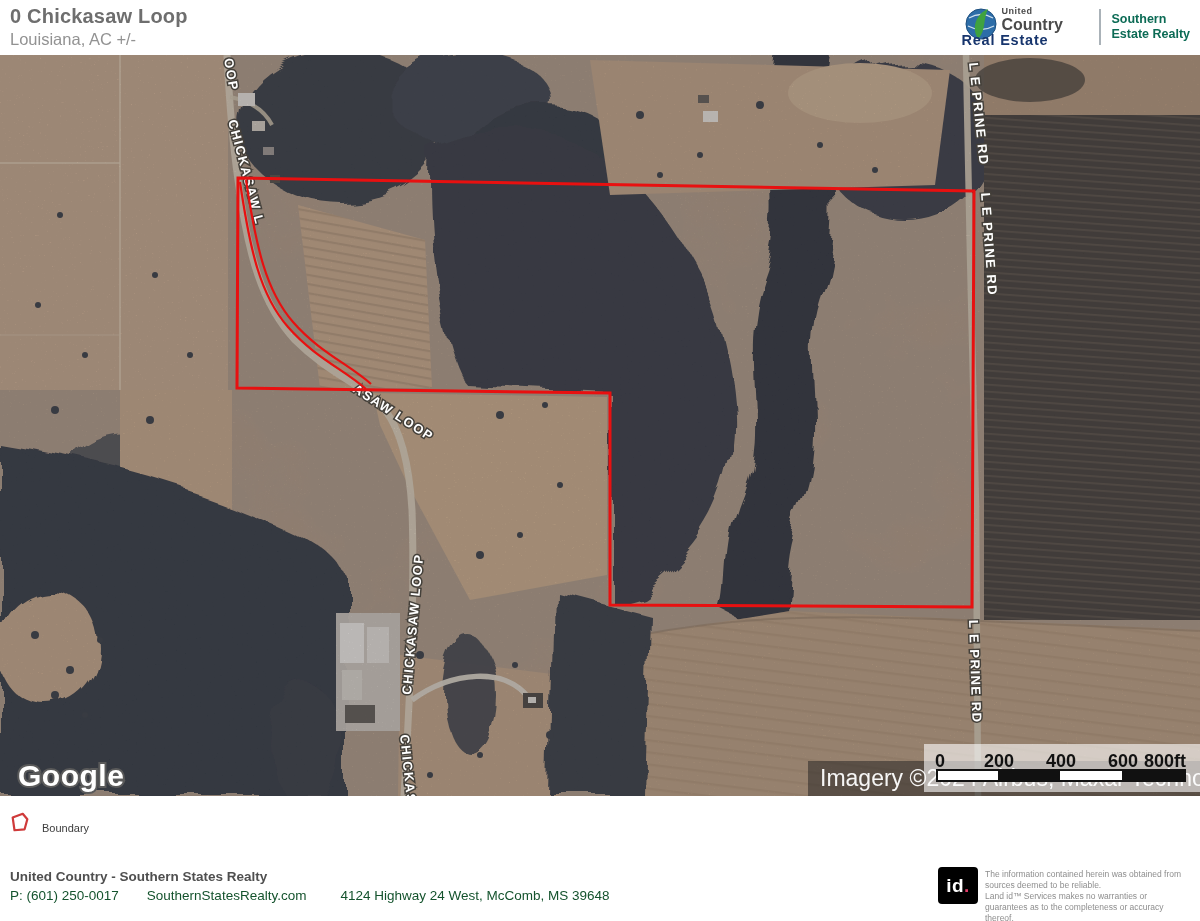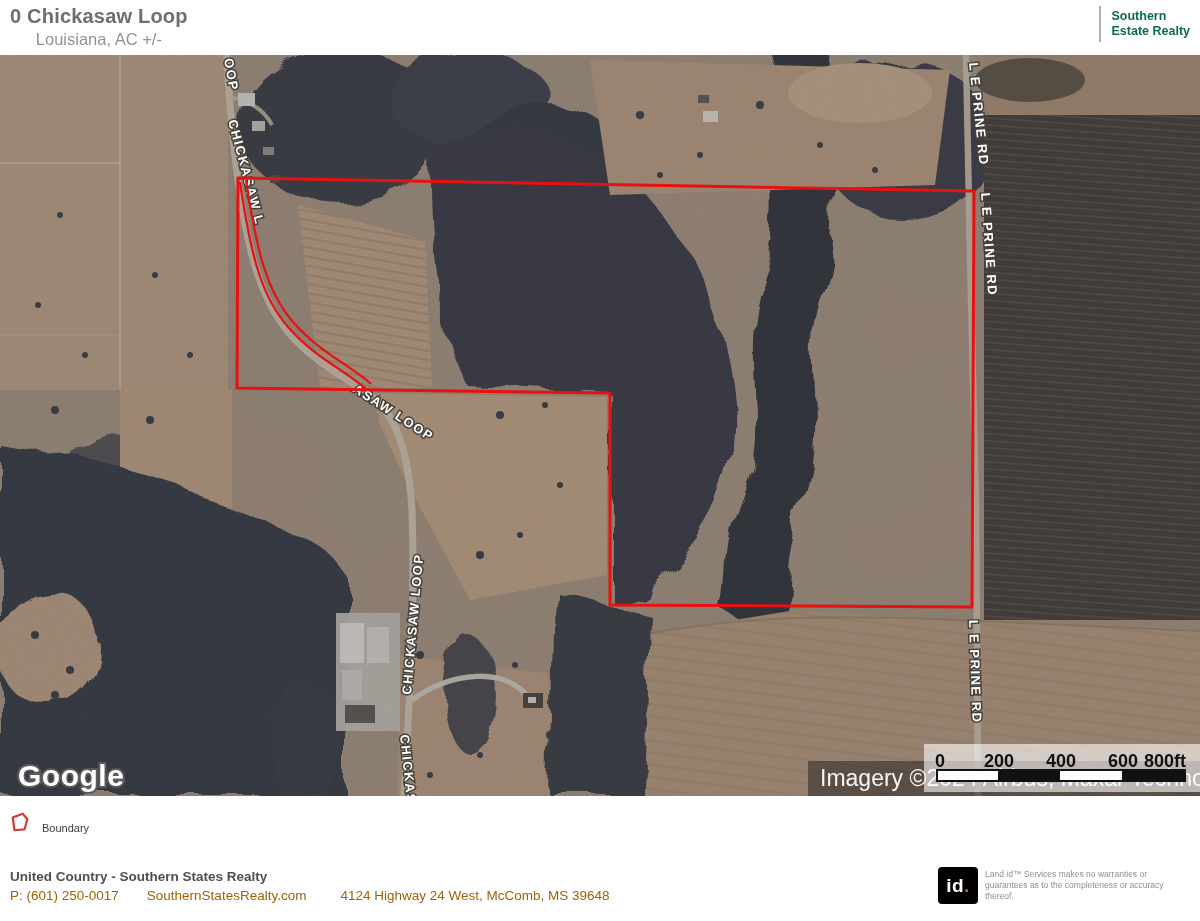--- a/index.html
+++ b/index.html
@@ -3,21 +3,21 @@
 <meta charset="utf-8">
 <style>
   * { margin:0; padding:0; box-sizing:border-box; }
   html,body { width:1200px; height:921px; background:#ffffff; overflow:hidden;
               font-family:"Liberation Sans", sans-serif; }
 
   
   .header { position:relative; width:1200px; height:55px; background:#fff; }
   .title-block { position:absolute; left:10px; top:5px; }
   .page-title { font-size:20px; font-weight:bold; color:#6e6e6e; letter-spacing:.2px; }
-  .page-subtitle { font-size:16.5px; color:#929292; margin-top:2px;text-align:center; }
+  .page-subtitle { font-size:16.5px; color:#929292; margin-top:2px; }
 
   .brand { position:absolute; right:10px; top:6px; display:flex; align-items:center; }
   .uc { position:relative; width:138px; height:42px; }
   .uc-globe { position:absolute; left:8px; top:0; }
   .uc-words { position:absolute; left:46px; top:1px; color:#4a4a4a; }
   .uc-united { font-size:9px; font-weight:bold; letter-spacing:.5px; line-height:1; }
   .uc-country { font-size:16px; font-weight:bold; line-height:1; margin-top:1px; }
   .uc-re { position:absolute; left:6px; bottom:0; font-size:14.5px; font-weight:bold;
            color:#17356d; letter-spacing:.8px; }
   .brand-divider { width:2px; height:36px; background:#aab2b8; margin:0 10px 0 6px; }
@@ -29,40 +29,53 @@
 
   
   .legend-row { height:64px; display:flex; align-items:flex-start; padding:14px 0 0 9px; }
   .legend-item { display:flex; align-items:flex-end; gap:11px; }
   .legend-label { font-size:11px; color:#3c3c3c; }
 
   
   .footer { position:relative; width:1200px; height:61px; background:#fff; }
   .footer-left { position:absolute; left:10px; top:9px; }
   .footer-company { font-size:13.5px; font-weight:bold; color:#4f4f4f; }
-  .footer-line2 { margin-top:4px; font-size:13.5px; color:#a16207; }
+  .footer-line2 { margin-top:4px; font-size:13.5px; color:#14532d; }
   .footer-line2 .fphone { margin-right:28px; }
   .footer-line2 .fweb { margin-right:34px; }
   .footer-right { position:absolute; right:12px; top:7px; display:flex; gap:7px; width:250px; }
   .id-logo { width:40px; height:37px; background:#000; border-radius:4px; color:#fff;
              font-weight:bold; font-size:19px; display:flex; align-items:center;
              justify-content:center; flex:0 0 auto; letter-spacing:.5px; }
   .id-logo .dot { color:#e23c68; }
   .disclaimer { font-size:8.5px; color:#8e8e8e; line-height:1.3; padding-top:2px; }
 </style>
 </head>
 <body>
 
 <div class="header">
   <div class="title-block">
     <div class="page-title">0 Chickasaw Loop</div>
     <div class="page-subtitle">Louisiana,  AC +/-</div>
   </div>
 
   <div class="brand">
+    <div class="uc">
+      <svg class="uc-globe" width="36" height="36" viewBox="0 0 36 36">
+        <circle cx="18" cy="18" r="15" fill="#2d6da8" stroke="#1e4f7e" stroke-width="1"></circle>
+        <path d="M 6,12 Q 18,5 30,12" stroke="#cfe0ee" stroke-width="1.3" fill="none"></path>
+        <path d="M 5,20 Q 18,27 31,20" stroke="#cfe0ee" stroke-width="1.3" fill="none"></path>
+        <path d="M 14,31 C 9,21 13,8 25,3 C 20,13 23,24 16,32 Z" fill="#3fa23f"></path>
+      </svg>
+      <div class="uc-words">
+        <div class="uc-united">United</div>
+        <div class="uc-country">Country</div>
+      </div>
+      <div class="uc-re">Real Estate</div>
+    </div>
     <div class="brand-divider"></div>
     <div class="office">
       <div>Southern</div>
       <div>Estate Realty</div>
     </div>
   </div>
 </div>
 
 <div class="map-wrap">
 <svg width="1200" height="741" viewBox="0 0 1200 741">
@@ -255,16 +268,17 @@
     <div class="footer-line2">
       <span class="fphone">P: (601) 250-0017</span><span class="fweb">SouthernStatesRealty.com</span><span>4124 Highway 24 West, McComb, MS 39648</span>
     </div>
   </div>
   <div class="footer-right">
     <div class="id-logo">
         <span>id</span>
         <span class="dot">.</span>
       </div>
     <div class="disclaimer">
+      <div>The information contained herein was obtained from sources deemed to be reliable.</div>
       <div>Land id™ Services makes no warranties or guarantees as to the completeness or accuracy thereof.</div>
     </div>
   </div>
 </div>
 
 </body></html>

